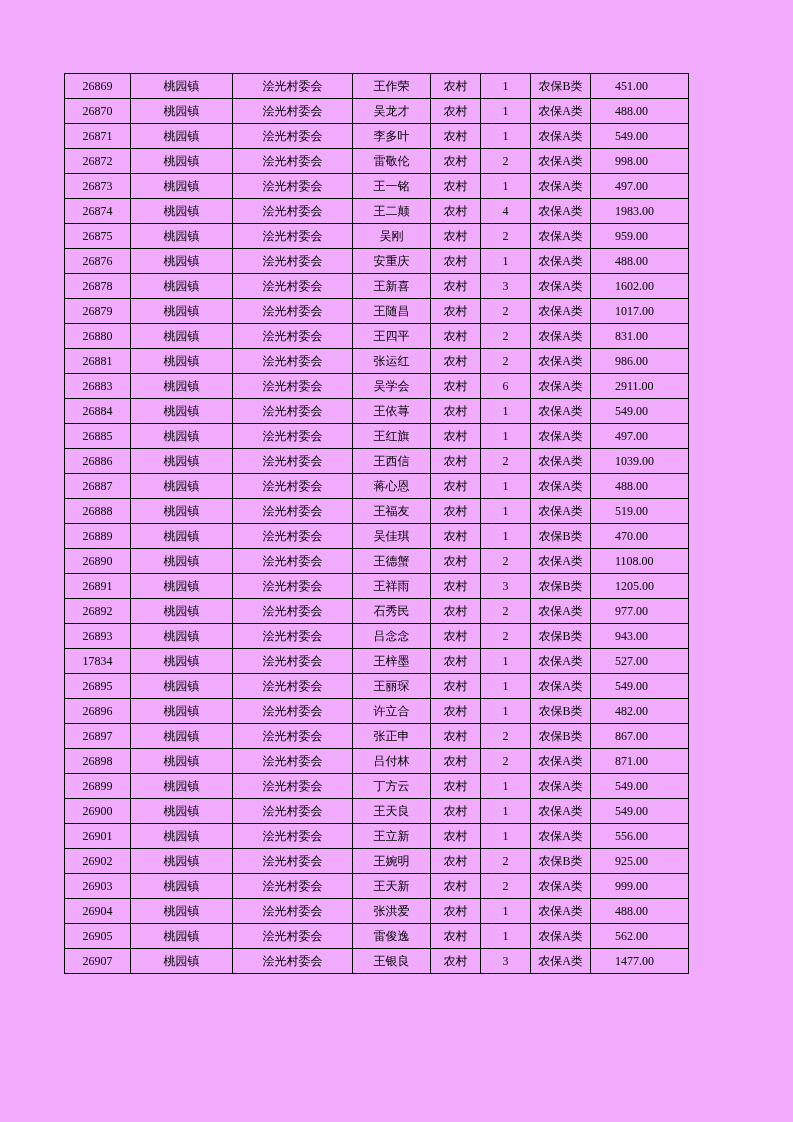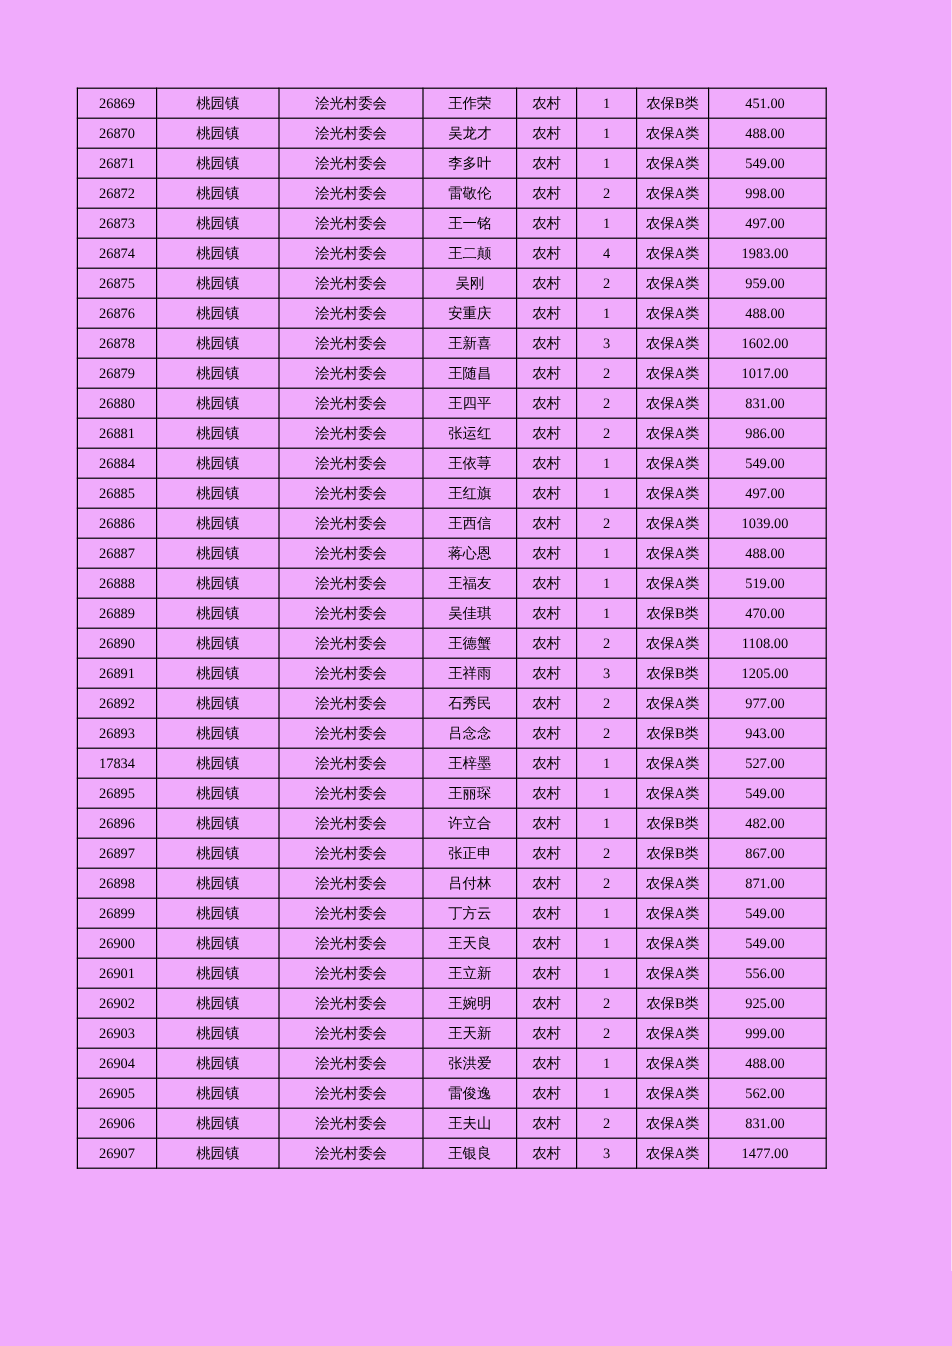--- a/index.html
+++ b/index.html
@@ -34,21 +34,21 @@
     padding: 0;
     font-size: 12px;
     line-height: 24px;
     text-align: center;
     white-space: nowrap;
     overflow: hidden;
     color: #000000;
   }
   
   table.data-table td.col-amount {
-    text-align: center;
+    text-align: left;
     padding-right: 28px;
     padding-left: 24px;
   }
 </style>
 </head>
 <body>
 
 <div class="page">
   <table class="data-table">
     <colgroup>
@@ -176,20 +176,30 @@
           <td>26881</td>
           <td>桃园镇</td>
           <td>浍光村委会</td>
           <td>张运红</td>
           <td>农村</td>
           <td>2</td>
           <td>农保A类</td>
           <td class="col-amount">986.00</td>
         </tr>
         <tr>
+          <td>26883</td>
+          <td>桃园镇</td>
+          <td>浍光村委会</td>
+          <td>吴学会</td>
+          <td>农村</td>
+          <td>6</td>
+          <td>农保A类</td>
+          <td class="col-amount">2911.00</td>
+        </tr>
+        <tr>
           <td>26884</td>
           <td>桃园镇</td>
           <td>浍光村委会</td>
           <td>王依荨</td>
           <td>农村</td>
           <td>1</td>
           <td>农保A类</td>
           <td class="col-amount">549.00</td>
         </tr>
         <tr>
@@ -394,30 +404,20 @@
         </tr>
         <tr>
           <td>26905</td>
           <td>桃园镇</td>
           <td>浍光村委会</td>
           <td>雷俊逸</td>
           <td>农村</td>
           <td>1</td>
           <td>农保A类</td>
           <td class="col-amount">562.00</td>
-        </tr>
-        <tr>
-          <td>26906</td>
-          <td>桃园镇</td>
-          <td>浍光村委会</td>
-          <td>王夫山</td>
-          <td>农村</td>
-          <td>2</td>
-          <td>农保A类</td>
-          <td class="col-amount">831.00</td>
         </tr>
         <tr>
           <td>26907</td>
           <td>桃园镇</td>
           <td>浍光村委会</td>
           <td>王银良</td>
           <td>农村</td>
           <td>3</td>
           <td>农保A类</td>
           <td class="col-amount">1477.00</td>

